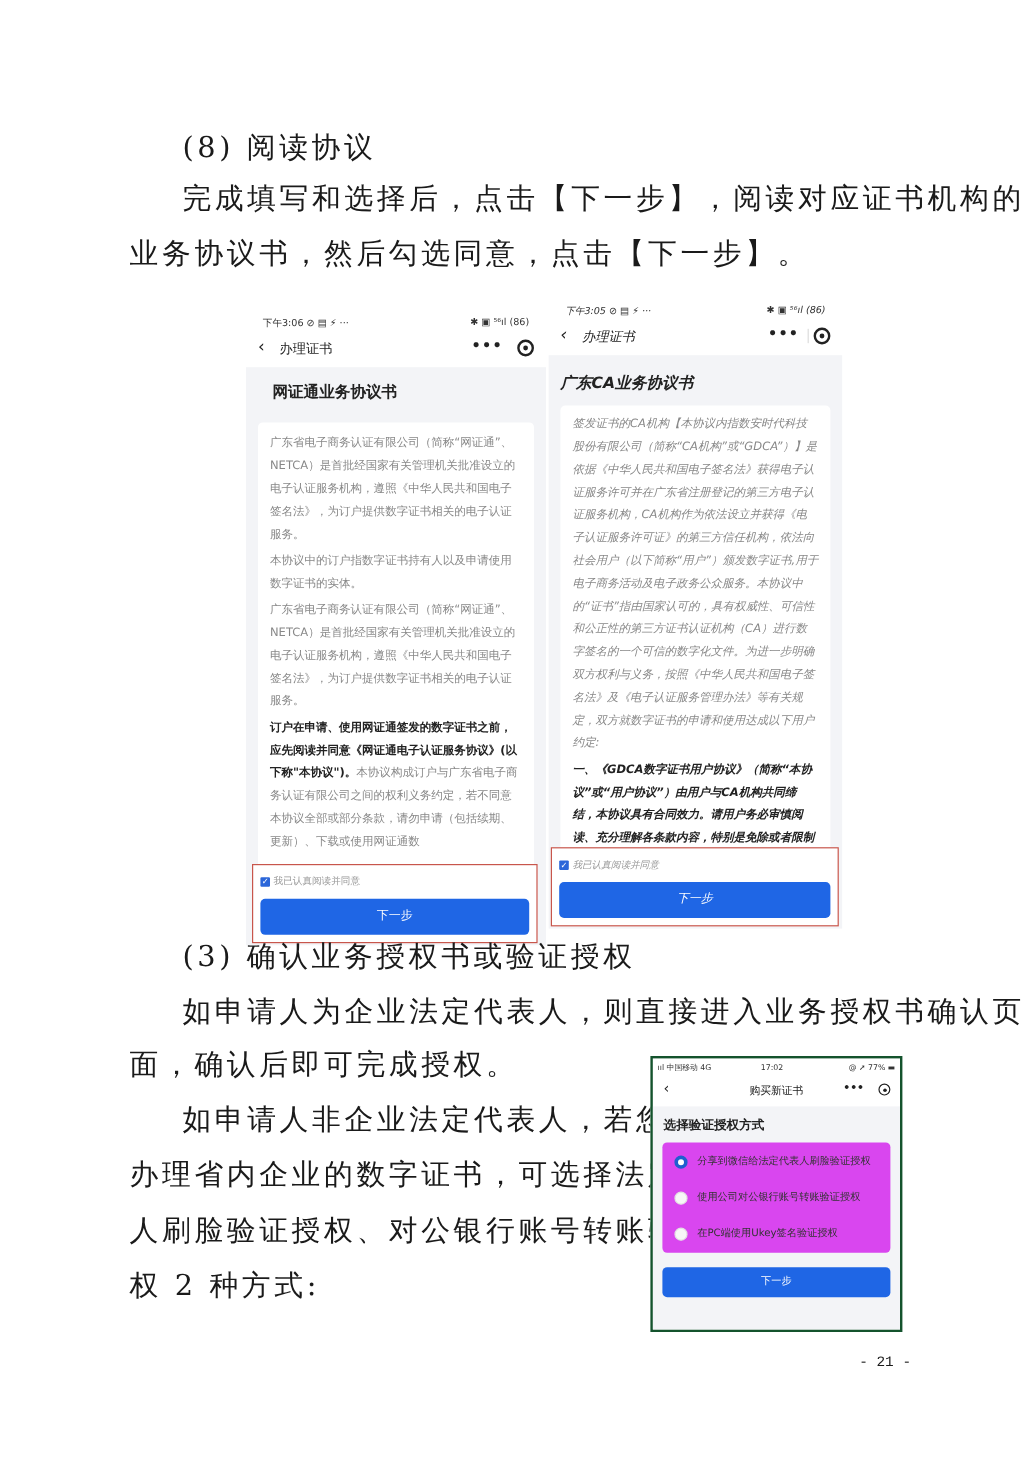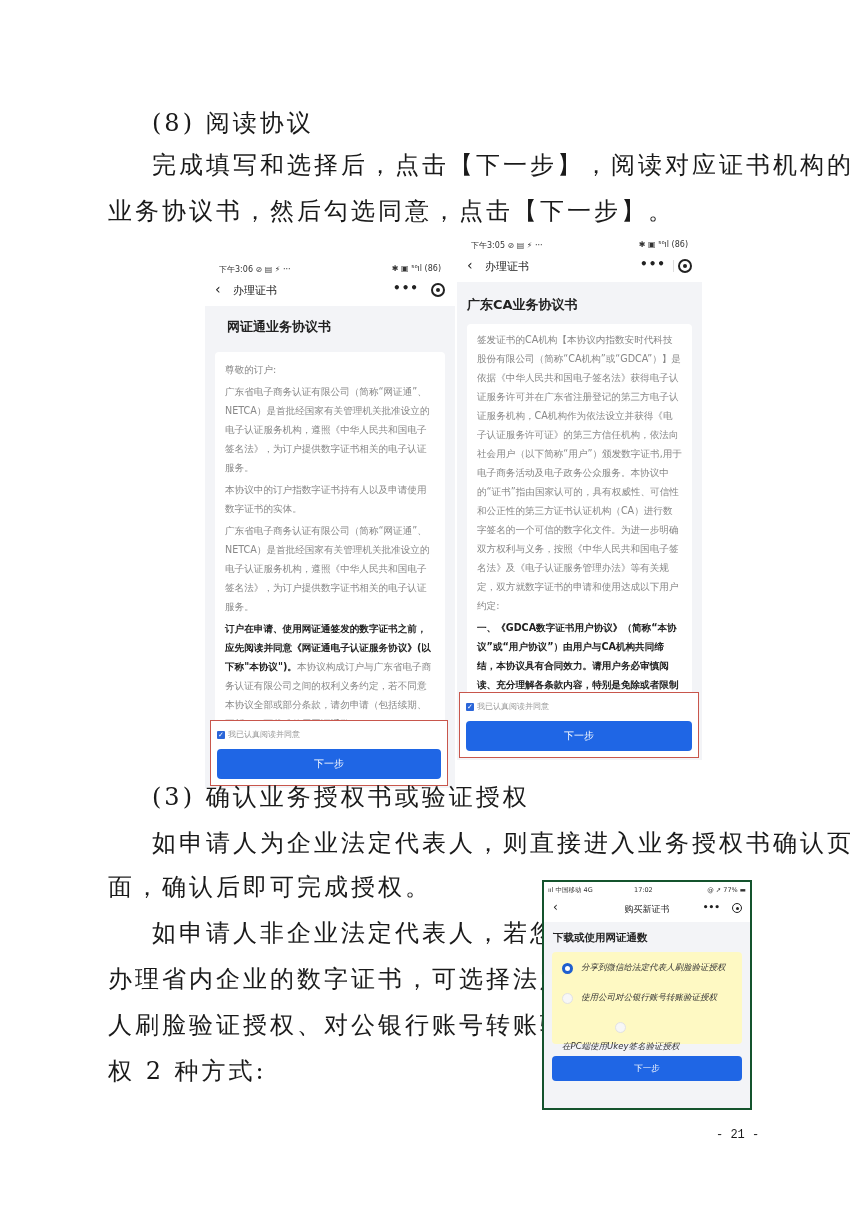--- a/index.html
+++ b/index.html
@@ -26,21 +26,21 @@
   .doc-title { position:absolute; left:10px; font-size:13px; font-weight:bold; color:#222; }
   .card { position:absolute; left:10px; right:10px; background:#fff; border-radius:4px; overflow:hidden; }
   .card p { margin:0 0 3px 0; font-size:9.6px; line-height:19px; color:#888; padding:0 10px; }
   .card p.bold { color:#222; font-weight:bold; }
   .card span.bold { color:#222; font-weight:bold; }
   .footer-box { position:absolute; border:1.5px solid #c8564c; background:#fff; }
   .agree { position:absolute; left:6px; top:8px; font-size:8px; color:#999; display:flex; align-items:center; gap:3px; }
   .checkbox { width:8px; height:8px; background:#2b66d9; border-radius:1px; color:#fff; font-size:7px; line-height:8px; text-align:center; }
   .next-btn { position:absolute; left:6px; right:6px; height:30px; background:#1f66e5; color:#fff; border-radius:4px; font-size:10px; text-align:center; line-height:30px; }
 
-  .radio-list { position:absolute; background:#fef9c3; border-radius:4px;font-style:italic; }
+  .radio-list { position:absolute; background:#d946ef; border-radius:4px; }
   .radio-item { position:absolute; left:10px; display:flex; align-items:center; gap:8px; font-size:8.5px; color:#333; }
   .radio { width:9px; height:9px; border-radius:50%; border:1px solid #e2e2e2; background:#f7f7f7; }
   .radio.on { border:3px solid #1f5fcf; background:#fff; width:5px; height:5px; }
 </style>
 </head>
 <body>
 
 <div class="abs doc-text heading" style="left:152px;top:108px;">(8)  阅读协议</div>
 <div class="abs doc-text" style="left:152px;top:150px;">完成填写和选择后，点击【下一步】，阅读对应证书机构的</div>
 <div class="abs doc-text" style="left:108px;top:196px;">业务协议书，然后勾选同意，点击【下一步】。</div>
@@ -53,37 +53,36 @@
   <div class="navbar">
     <span class="back">‹</span>
     <span class="ttl">办理证书</span>
     <span class="more">•••</span>
     <span class="target"></span>
   </div>
   <div class="graybody" style="top:48px;bottom:0;">
     <div class="doc-title" style="top:12px;padding-left:12px;">网证通业务协议书</div>
     <div class="card" style="top:46px;height:420px;">
       <div style="height:8px"></div>
-      <p>尊敬的订户:</p>
       <p>广东省电子商务认证有限公司（简称“网证通”、NETCA）是首批经国家有关管理机关批准设立的电子认证服务机构，遵照《中华人民共和国电子签名法》，为订户提供数字证书相关的电子认证服务。</p>
       <p>本协议中的订户指数字证书持有人以及申请使用数字证书的实体。</p>
       <p>广东省电子商务认证有限公司（简称“网证通”、NETCA）是首批经国家有关管理机关批准设立的电子认证服务机构，遵照《中华人民共和国电子签名法》，为订户提供数字证书相关的电子认证服务。</p>
       <p><span class="bold">订户在申请、使用网证通签发的数字证书之前，应先阅读并同意《网证通电子认证服务协议》(以下称"本协议")。</span><span>本协议构成订户与广东省电子商务认证有限公司之间的权利义务约定，若不同意本协议全部或部分条款，请勿申请（包括续期、更新）、下载或使用网证通数</span></p>
     </div>
   </div>
   <div class="footer-box" style="left:5px;top:462px;width:236px;height:64px;">
     <div class="agree">
       <span class="checkbox">✓</span>
       <span>我已认真阅读并同意</span>
     </div>
     <div class="next-btn" style="top:28px;">下一步</div>
   </div>
 </div>
 
-<div class="phone" style="left:457px;top:234px;width:245px;height:526px;">
+<div class="phone" style="left:457px;top:248px;width:245px;height:526px;font-style:italic;">
   <div class="statusbar">
     <span class="t">下午3:05 ⊘ ▤ ⚡ ···</span>
     <span class="r">✱ ▣ ⁵⁶ıl (86)</span>
   </div>
   <div class="navbar">
     <span class="back">‹</span>
     <span class="ttl">办理证书</span>
     <span class="more">•••</span>
     <span class="sep"></span>
     <span class="target"></span>
@@ -121,31 +120,31 @@
   </div>
   <div style="position:absolute;left:0;right:0;top:16px;height:22px;font-size:9px;color:#222;">
     <span style="position:absolute;left:9px;top:2px;font-size:12px;">‹</span>
     <span style="position:absolute;left:0;right:0;top:5px;text-align:center;">购买新证书</span>
     <span style="position:absolute;right:30px;top:4px;font-size:9px;font-weight:bold;">•••</span>
     <span style="position:absolute;right:8px;top:5px;width:8px;height:8px;border:1.5px solid #222;border-radius:50%;">
         <span style="position:absolute;left:2.5px;top:2.5px;width:3px;height:3px;background:#222;border-radius:50%;"></span>
       </span>
   </div>
   <div style="position:absolute;left:0;right:0;top:40px;bottom:0;background:#f3f4f7;">
-    <div style="position:absolute;left:9px;top:9px;font-size:10.5px;font-weight:bold;color:#222;">下载或使用网证通数</div>
+    <div style="position:absolute;left:9px;top:9px;font-size:10.5px;font-weight:bold;color:#222;">选择验证授权方式</div>
     <div class="radio-list" style="left:8px;right:8px;top:30px;height:92px;">
       <div class="radio-item" style="top:10px;">
         <span class="radio on"></span>
         <span>分享到微信给法定代表人刷脸验证授权</span>
       </div>
       <div class="radio-item" style="top:40px;">
         <span class="radio"></span>
         <span>使用公司对公银行账号转账验证授权</span>
       </div>
-      <div class="radio-item" style="top:70px;flex-direction:column;">
+      <div class="radio-item" style="top:70px;">
         <span class="radio"></span>
         <span>在PC端使用Ukey签名验证授权</span>
       </div>
     </div>
     <div style="position:absolute;left:8px;right:8px;top:134px;height:25px;background:#1f66e5;border-radius:4px;color:#fff;font-size:8.5px;text-align:center;line-height:25px;">下一步</div>
   </div>
 </div>
 
 <div class="abs" style="left:716px;top:1128px;font-size:12px;font-family:Liberation Mono, monospace;">- 21 -</div>
 

